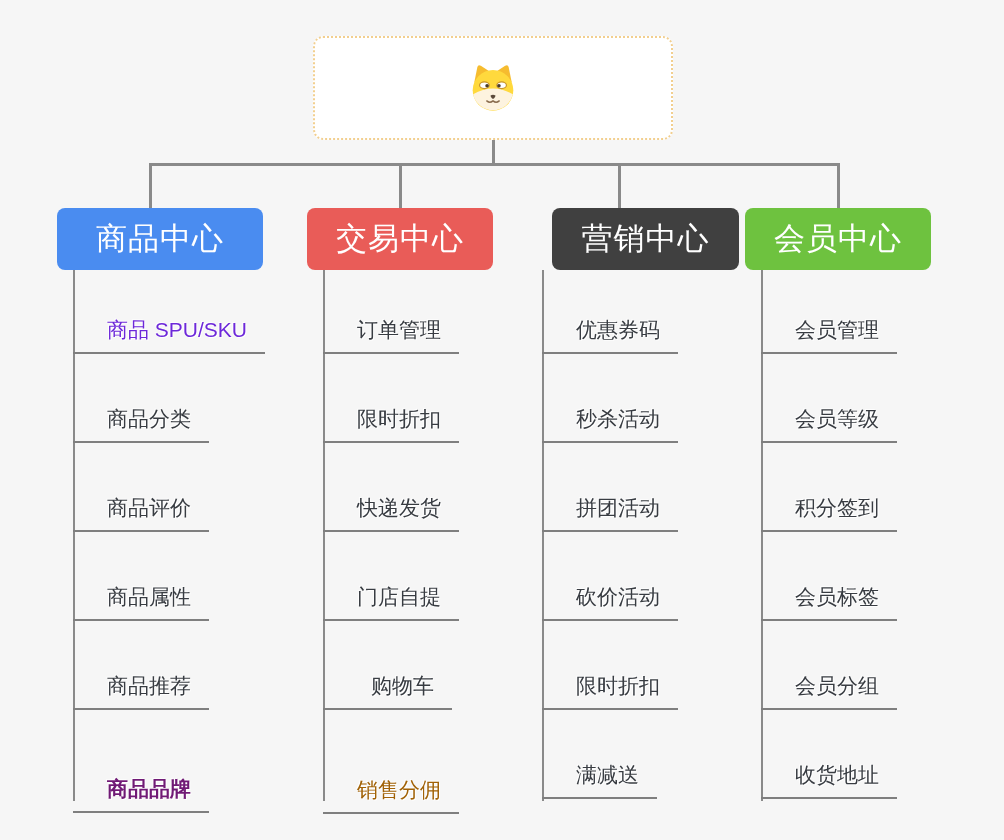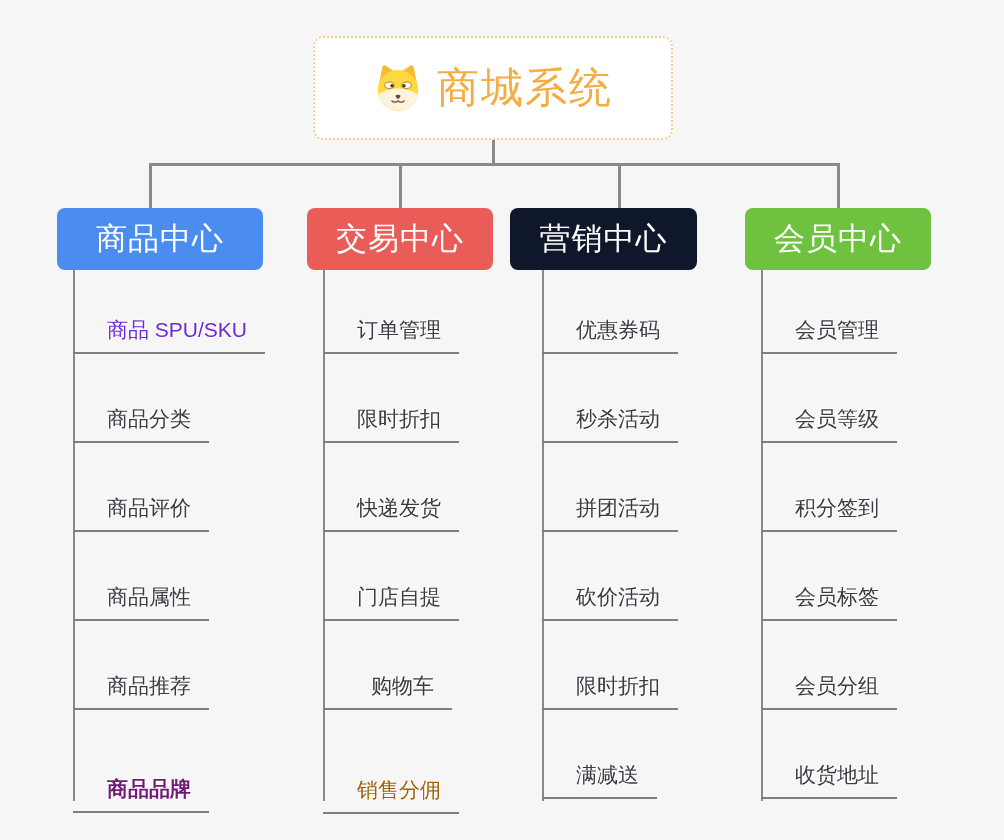--- a/index.html
+++ b/index.html
@@ -59,21 +59,20 @@
       <path d="M56 24 L52 4 Q51 0.5 47.5 2.5 L33 12 Z" fill="#f6bc2f"></path>
       <circle cx="32" cy="34" r="26" fill="#ffd93d"></circle>
       <path d="M6.6 39 Q19 31.5 32 31.5 Q45 31.5 57.4 39 A26 26 0 0 1 6.6 39 Z" fill="#fdf3df"></path>
       <ellipse cx="21" cy="27.5" rx="6.2" ry="4.2" fill="#ffffff" stroke="#c9952b" stroke-width="1.6"></ellipse>
       <circle cx="24.4" cy="28.2" r="2.3" fill="#4a3b28"></circle>
       <ellipse cx="43" cy="27.5" rx="6.2" ry="4.2" fill="#ffffff" stroke="#c9952b" stroke-width="1.6"></ellipse>
       <circle cx="39.6" cy="28.2" r="2.3" fill="#4a3b28"></circle>
       <path d="M28.6 41 q3.4 -2.6 6.8 0 q-1.7 4 -3.4 4 q-1.7 0 -3.4 -4" fill="#5b4a3a"></path>
       <path d="M24 47.5 Q28 51 32 47.5 Q36 51 40 47.5" fill="none" stroke="#8a6d4f" stroke-width="1.8" stroke-linecap="round"></path>
     </svg>
-    <span class="root-title" style="color: rgb(242, 174, 69);">商城系统</span>
   </div>
 
   <div class="conn stem" style="background: rgb(138, 138, 138);"></div>
   <div class="conn rail" style="background: rgb(138, 138, 138);"></div>
 
   <div id="generated">
       <div class="conn drop" style="left: 148.5px; background: rgb(138, 138, 138);"></div>
       <div class="branch-node" style="left: 57px; width: 206px; background: rgb(74, 140, 240);">
         <span>商品中心</span>
       </div>
@@ -93,21 +92,21 @@
       <div class="branch-col" style="left: 323px;">
         <div class="vline" style="background: rgb(138, 138, 138);"></div>
         <div class="leaf-node" style="top: 46px; border-bottom-color: rgb(127, 127, 127); color: rgb(56, 60, 66);">订单管理</div>
         <div class="leaf-node" style="top: 135px; border-bottom-color: rgb(127, 127, 127); color: rgb(56, 60, 66);">限时折扣</div>
         <div class="leaf-node" style="top: 224px; border-bottom-color: rgb(127, 127, 127); color: rgb(56, 60, 66);">快递发货</div>
         <div class="leaf-node" style="top: 313px; border-bottom-color: rgb(127, 127, 127); color: rgb(56, 60, 66);">门店自提</div>
         <div class="leaf-node" style="top: 402px; border-bottom-color: rgb(127, 127, 127); color: rgb(56, 60, 66); padding-left: 48px;">购物车</div>
         <div class="leaf-node" style="top: 506px; border-bottom-color: rgb(127, 127, 127); color: #a16207;">销售分佣</div>
       </div>
       <div class="conn drop" style="left: 618px; background: rgb(138, 138, 138);"></div>
-      <div class="branch-node" style="left: 510px; width: 187px; background: #0f172a;">
+      <div class="branch-node" style="left: 552px; width: 187px; background: #404040;">
         <span>营销中心</span>
       </div>
       <div class="branch-col" style="left: 542px;">
         <div class="vline" style="background: rgb(138, 138, 138);"></div>
         <div class="leaf-node" style="top: 46px; border-bottom-color: rgb(127, 127, 127); color: rgb(56, 60, 66);">优惠券码</div>
         <div class="leaf-node" style="top: 135px; border-bottom-color: rgb(127, 127, 127); color: rgb(56, 60, 66);">秒杀活动</div>
         <div class="leaf-node" style="top: 224px; border-bottom-color: rgb(127, 127, 127); color: rgb(56, 60, 66);">拼团活动</div>
         <div class="leaf-node" style="top: 313px; border-bottom-color: rgb(127, 127, 127); color: rgb(56, 60, 66);">砍价活动</div>
         <div class="leaf-node" style="top: 402px; border-bottom-color: rgb(127, 127, 127); color: rgb(56, 60, 66);">限时折扣</div>
         <div class="leaf-node" style="top: 491px; border-bottom-color: rgb(127, 127, 127); color: rgb(56, 60, 66);">满减送</div>

